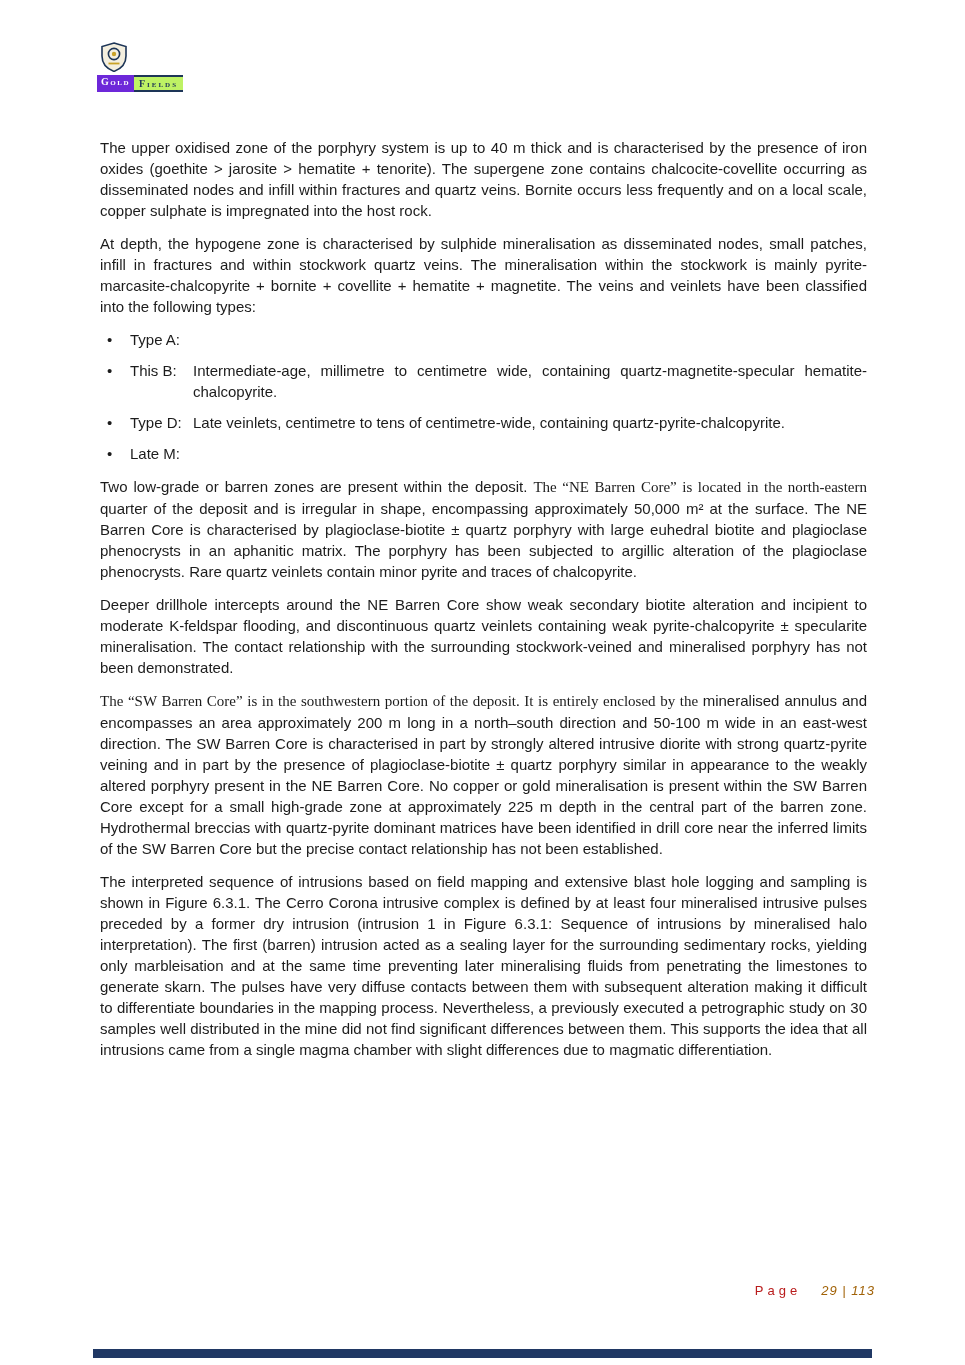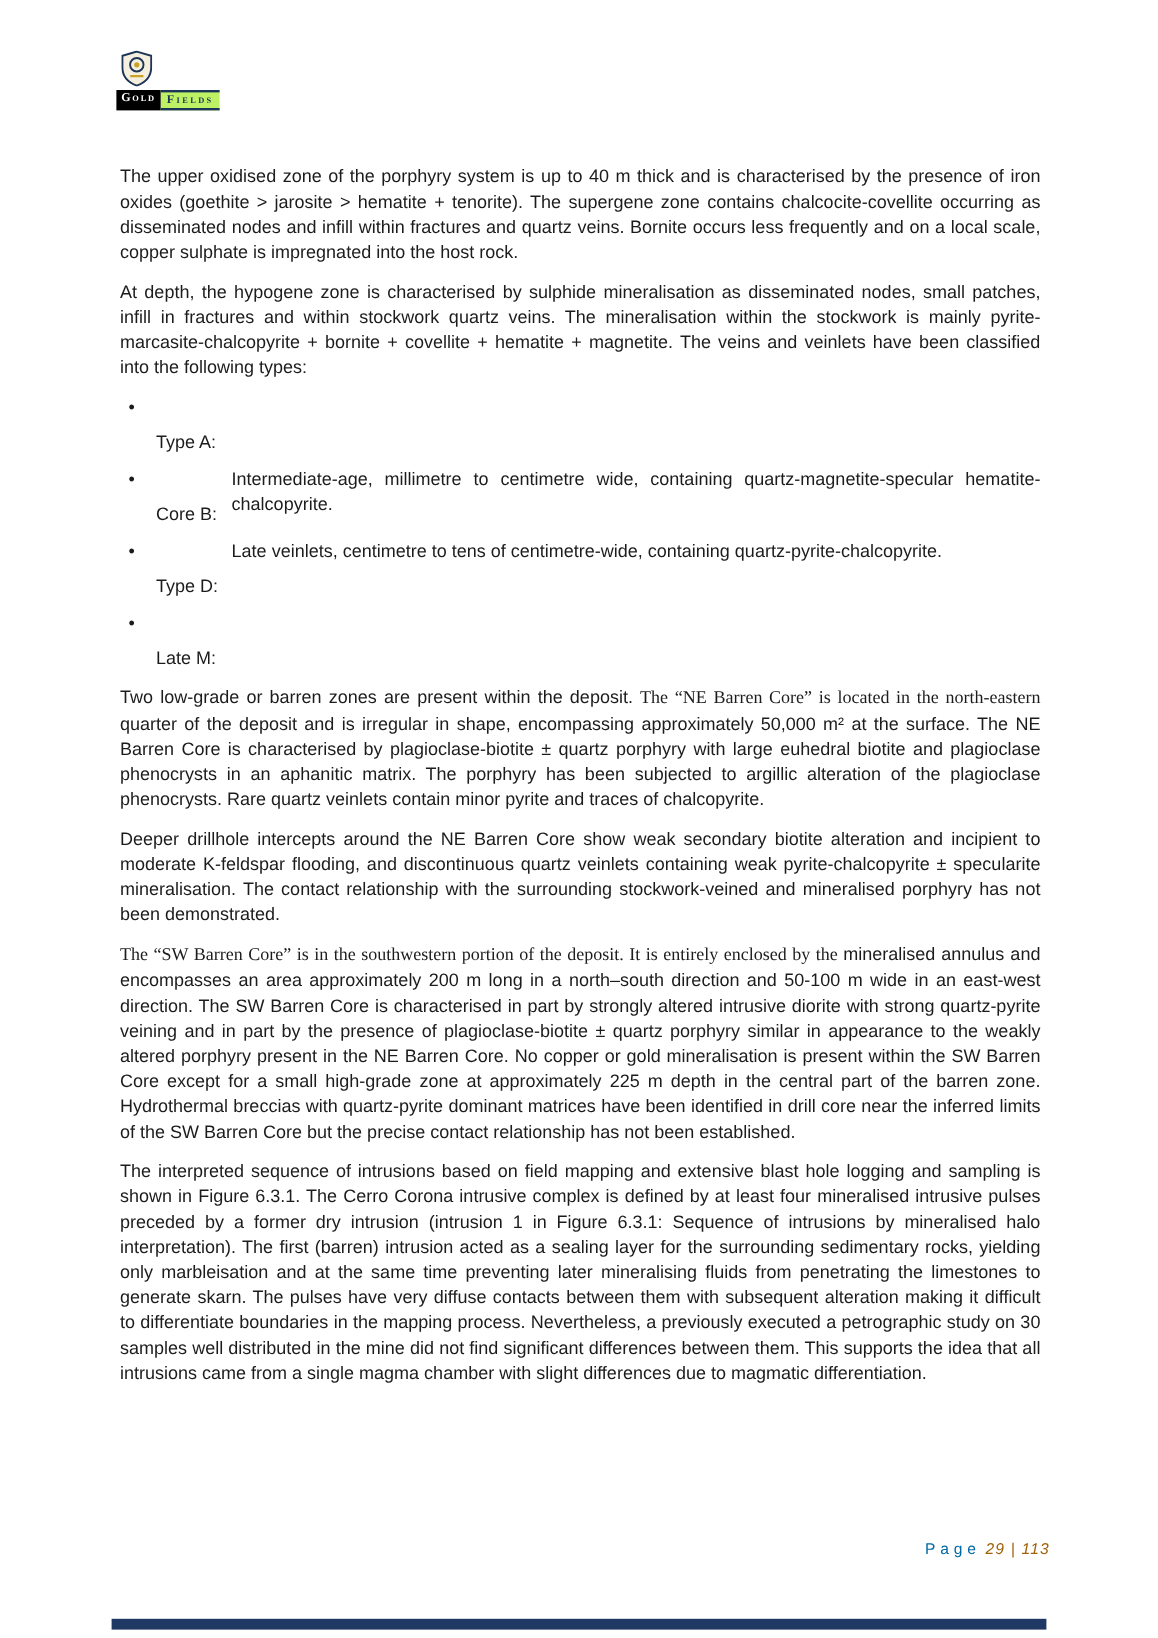--- a/index.html
+++ b/index.html
@@ -9,21 +9,21 @@
     height: 1365px;
     background: #ffffff;
     font-family: "Liberation Sans", sans-serif;
     color: #1c1c1c;
     overflow: hidden;
   }
   .header { position: absolute; top: 42px; left: 97px; }
   .shield { display: block; margin-left: 4px; }
   .wordmark { display: flex; align-items: stretch; margin-top: 3px; }
   .wm-gold {
-    background: #000000; color: #ffffff;
+    background: #6d28d9; color: #ffffff;
     font-family: "Liberation Serif", serif;
     font-variant: small-caps; font-weight: bold;
     font-size: 10px; letter-spacing: 1.5px; padding: 1px 4px;
   }
   .wm-fields {
     color: #1d3557; background: #bef264;
     font-family: "Liberation Serif", serif;
     font-variant: small-caps; font-weight: bold;
     font-size: 10px; letter-spacing: 2px; padding: 1px 5px;
     border-top: 2px solid #1d3557; border-bottom: 2px solid #1d3557;
@@ -31,24 +31,24 @@
   .content {
     position: absolute; top: 137px; left: 100px; width: 767px;
     font-size: 15px; line-height: 21px; text-align: justify;
     hyphens: none; -webkit-hyphens: none;
   }
   .para { margin: 0 0 12px 0; }
   .serif { font-family: "Liberation Serif", serif; }
   .bullet-list { margin: 2px 0 12px 0; }
   .bullet-item { display: flex; margin-bottom: 10px; }
   .bullet-marker { flex: 0 0 30px; padding-left: 7px; box-sizing: border-box; }
-  .bullet-label { flex: 0 0 63px; margin-top: 29px; }
+  .bullet-label { flex: 0 0 63px; }
   .bullet-text { flex: 1; text-align: justify; }
   .footer { position: absolute; top: 1283px; right: 90px; font-size: 13px; white-space: nowrap; }
-  .footer-page-word { color: #0369a1; letter-spacing: 4px; margin-right: 4px; }
+  .footer-page-word { color: #b91c1c; letter-spacing: 4px; margin-right: 20px; }
   .footer-page-num { color: #a16207; letter-spacing: 1px; font-style: italic; }
   .bottom-bar {
     position: absolute; left: 93px; right: 93px; top: 1349px; height: 9px;
     background: #203864;
   }
 </style>
 </head>
 <body>
 
 <div class="page">
@@ -69,21 +69,21 @@
   <div class="content">
       <p class="para"><span>The upper oxidised zone of the porphyry system is up to 40 m thick and is characterised by the presence of iron oxides (goethite &gt; jarosite &gt; hematite + tenorite). The supergene zone contains chalcocite-covellite occurring as disseminated nodes and infill within fractures and quartz veins. Bornite occurs less frequently and on a local scale, copper sulphate is impregnated into the host rock.</span></p>
       <p class="para"><span>At depth, the hypogene zone is characterised by sulphide mineralisation as disseminated nodes, small patches, infill in fractures and within stockwork quartz veins. The mineralisation within the stockwork is mainly pyrite-marcasite-chalcopyrite + bornite + covellite + hematite + magnetite. The veins and veinlets have been classified into the following types:</span></p>
       <div class="bullet-list">
         <div class="bullet-item">
           <span class="bullet-marker">•</span>
           <span class="bullet-label">Type A:</span>
         </div>
         <div class="bullet-item">
           <span class="bullet-marker">•</span>
-          <span class="bullet-label">Core B:</span>
+          <span class="bullet-label">This B:</span>
           <span class="bullet-text">Intermediate-age, millimetre to centimetre wide, containing quartz-magnetite-specular hematite-chalcopyrite.</span>
         </div>
         <div class="bullet-item">
           <span class="bullet-marker">•</span>
           <span class="bullet-label">Type D:</span>
           <span class="bullet-text">Late veinlets, centimetre to tens of centimetre-wide, containing quartz-pyrite-chalcopyrite.</span>
         </div>
         <div class="bullet-item">
           <span class="bullet-marker">•</span>
           <span class="bullet-label">Late M:</span>

